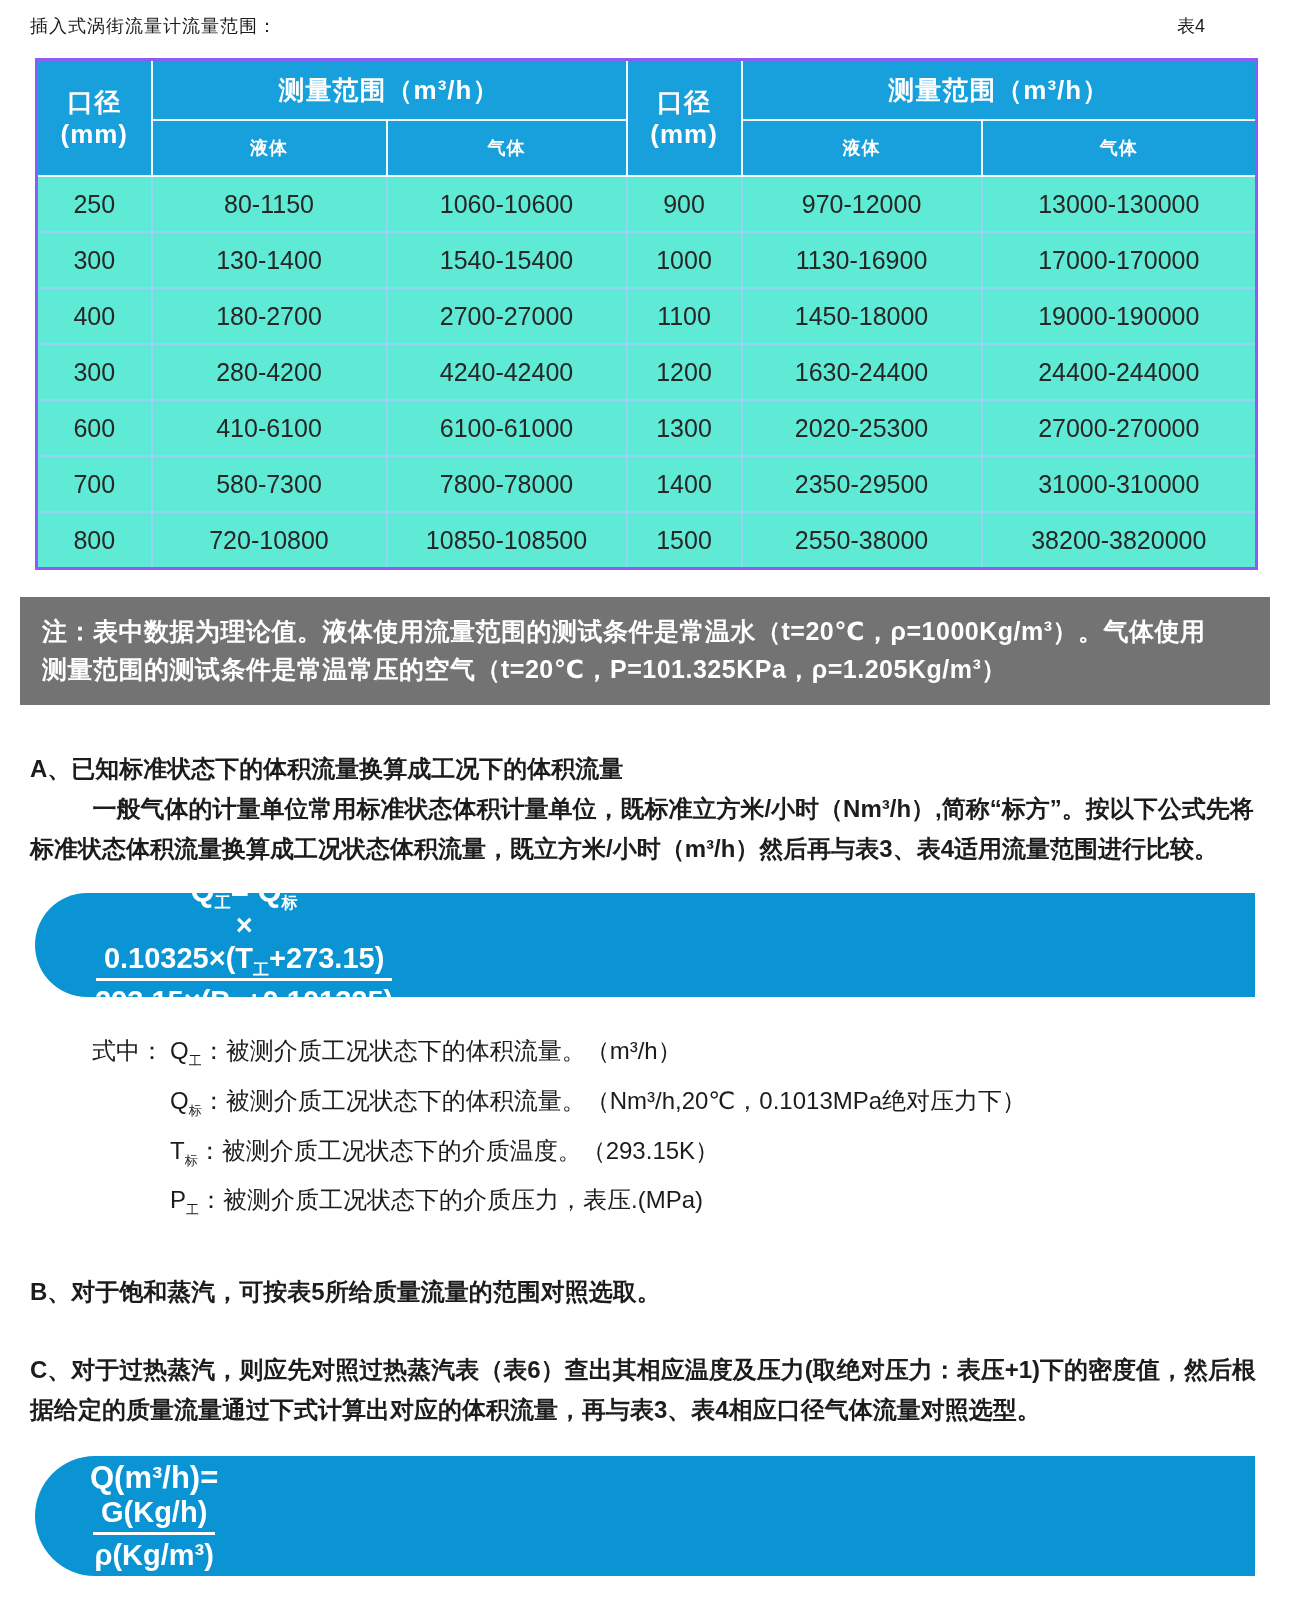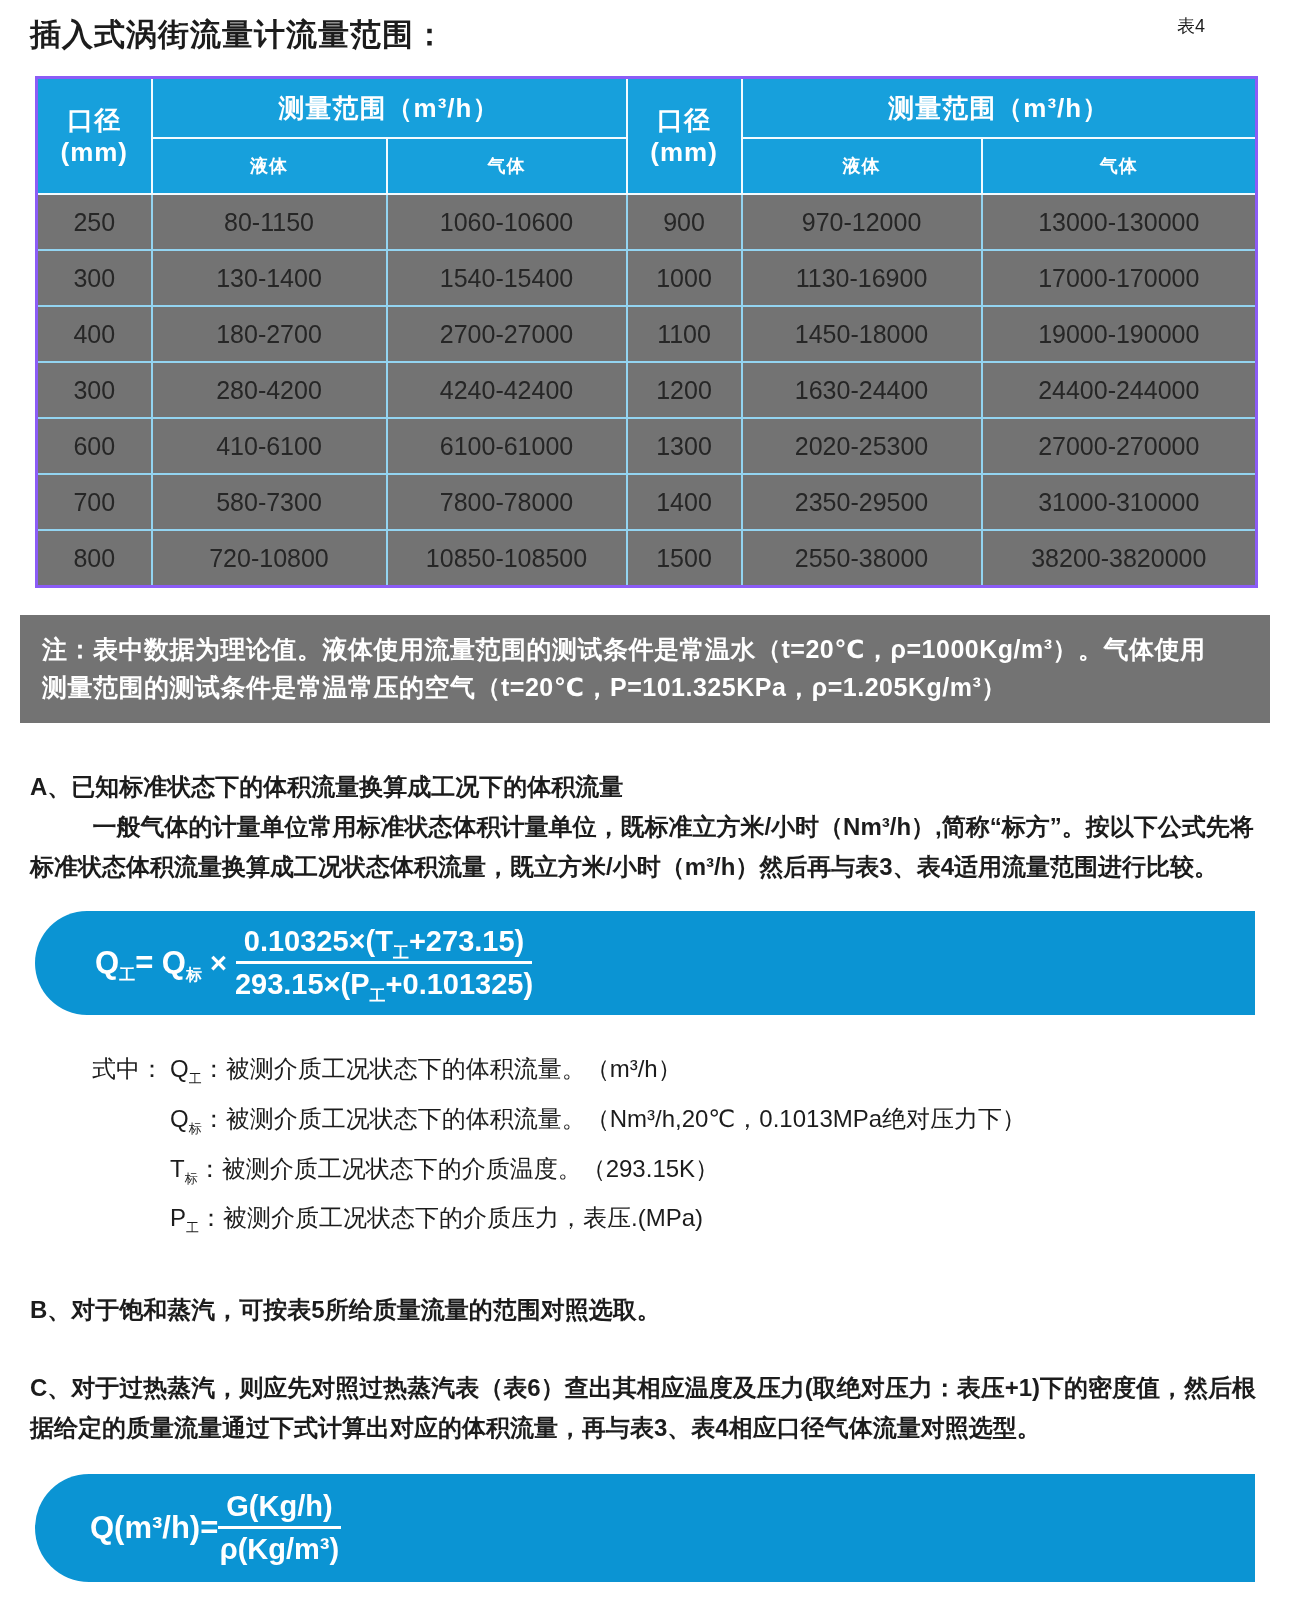--- a/index.html
+++ b/index.html
@@ -7,37 +7,37 @@
     width:1290px;height:1600px;overflow:hidden;
     font-family:"Liberation Sans","DejaVu Sans",sans-serif;
     color:#1c1c1c;
     -webkit-font-smoothing:antialiased;
   }
   
   .title-row{
     display:flex;justify-content:space-between;align-items:flex-start;
     padding:14px 85px 0 30px;
   }
-  .page-title{font-size:31px;font-weight:700;letter-spacing:1px;}
+  .page-title{font-size:18px;font-weight:400;letter-spacing:1px;}
   .table-label{font-size:18px;font-weight:500;}
   
   .tbl-wrap{margin:20px 35px 0 35px;}
   table.flow{
     border-collapse:collapse;table-layout:fixed;width:1220px;
     border:3px solid #8b5cf6;
   }
   table.flow th{
     background:#17a0dc;color:#ffffff;font-weight:700;
     border:2px solid #f3fbff;
     font-size:26px;letter-spacing:1px;
   }
   table.flow .h1 th{height:56px;}
   table.flow .h2 th{height:52px;font-size:18px;margin-left:8px;}
   table.flow td{
-    border:2px solid #93d4f1;background:#737373;
+    border:2px solid #93d4f1;background:#5eead4;
     text-align:center;vertical-align:middle;
     font-size:25px;color:#262626;height:52px;
   }
   .diam-head{line-height:1.25;}
   
   .note-box{
     margin:27px 20px 0 20px;
     background:#737373;color:#ffffff;
     padding:15px 22px 17px 22px;
     font-size:25px;font-weight:700;line-height:1.52;letter-spacing:0.5px;
@@ -49,22 +49,22 @@
   .sec-b{margin-top:42px;}
   .sec-c{margin-top:38px;}
   
   .formula-box{
     margin:16px 35px 0 35px;
     background:#0b94d3;color:#ffffff;
     display:flex;align-items:center;
     border-radius:52px 0 0 52px;
   }
   .fx1{height:104px;padding-left:60px;margin-top:24px;}
-  .fx2{height:108px;padding-left:55px;margin-top:26px;border-radius:60px 0 0 60px;}
-  .formula{display:flex;align-items:center;font-weight:700;}
+  .fx2{height:120px;padding-left:55px;margin-top:26px;border-radius:60px 0 0 60px;}
+  .formula{display:flex;align-items:center;font-weight:700;flex-direction:column;}
   .formula .sym{font-size:31px;}
   .formula sub{font-size:16px;line-height:0;}
   .formula .op{font-size:29px;margin:0 8px;}
   .fraction{display:inline-flex;flex-direction:column;align-items:center;font-size:29px;}
   .fraction .num{padding:0 8px 3px 8px;border-bottom:3px solid #ffffff;}
   .fraction .den{padding-top:4px;}
   
   .legend{margin:34px 30px 0 92px;font-size:24px;line-height:40px;}
   .legend-row{display:flex;}
   .legend .prefix{width:78px;flex:0 0 78px;}

